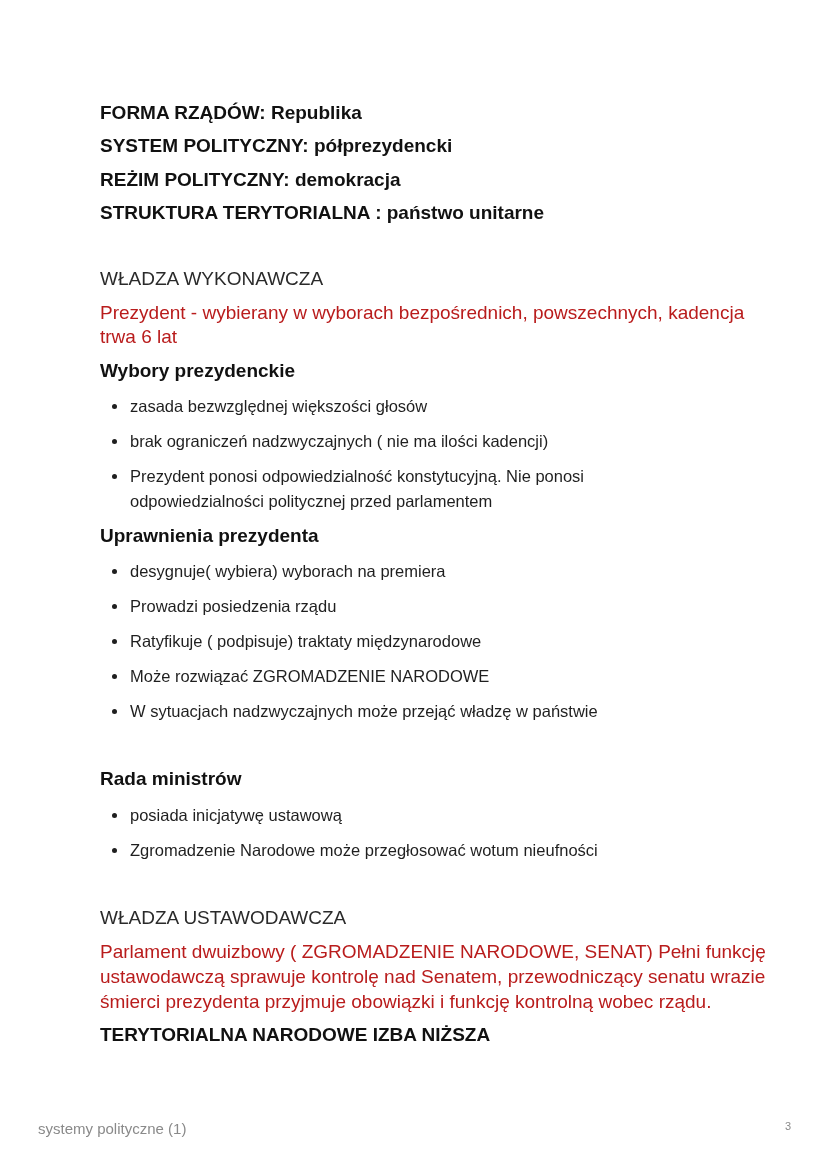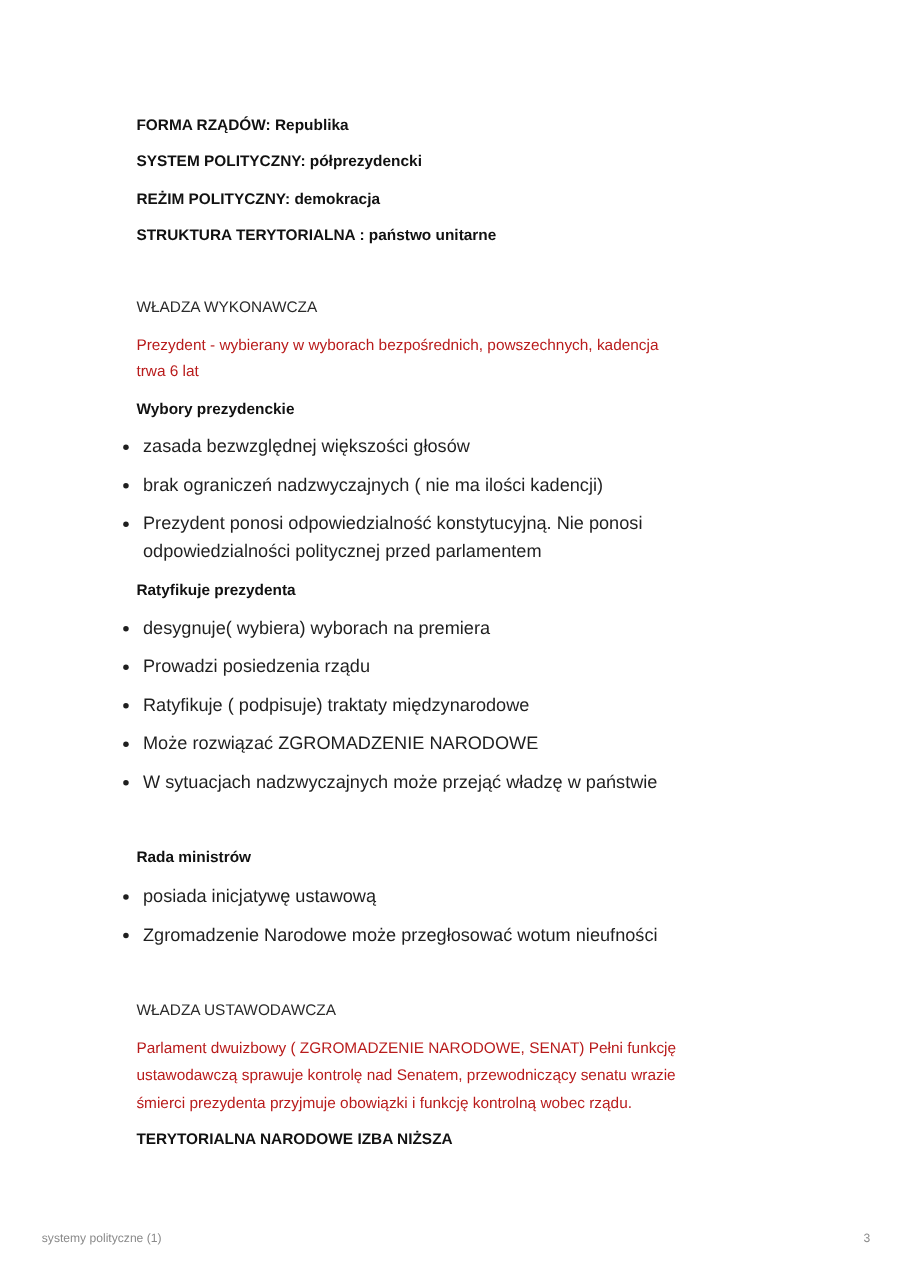--- a/index.html
+++ b/index.html
@@ -1,28 +1,28 @@
 <!DOCTYPE html>
 <html><head>
 <meta charset="utf-8">
 <style>
   html, body { margin: 0; padding: 0; }
   body {
     width: 828px; height: 1171px; background: #ffffff; position: relative; overflow: hidden;
     font-family: "Liberation Sans", "DejaVu Sans", sans-serif; color: #1a1a1a;
   }
   .page { position: absolute; left: 100px; top: 0; width: 640px; }
-  .line { position: absolute; left: 0; white-space: nowrap; font-size: 14px; line-height: 20px; margin-left: 24px; }
+  .line { position: absolute; left: 0; white-space: nowrap; font-size: 19px; line-height: 20px; }
   .bold { font-weight: bold; color: #111; }
   .italic { color: #2a2a2a; }
   .body-text { color: #b91c1c; }
   .bullet { position: absolute; left: 0; white-space: nowrap; font-size: 16.5px; line-height: 20px; color: #1f1f1f; }
   .bullet .dot { position: absolute; left: 12px; top: 8px; width: 5px; height: 5px; border-radius: 50%; background: #1f1f1f; }
   .bullet .txt { position: absolute; left: 30px; top: 0; white-space: nowrap; text-align: center; }
-  .footer-left { position: absolute; left: 38px; top: 1120px; font-size: 11px; color: #8a8a8a; }
+  .footer-left { position: absolute; left: 38px; top: 1120px; font-size: 15px; color: #8a8a8a; }
   .footer-right { position: absolute; left: 785px; top: 1120px; font-size: 11px; color: #8a8a8a; }
 </style>
 </head>
 <body>
 
 <div class="page">
 
   <div class="line bold" style="top:103px">FORMA RZĄDÓW: Republika</div>
   <div class="line bold" style="top:136px">SYSTEM POLITYCZNY: półprezydencki</div>
   <div class="line bold" style="top:170px">REŻIM POLITYCZNY: demokracja</div>
@@ -42,21 +42,21 @@
     <span class="txt">brak ograniczeń nadzwyczajnych ( nie ma ilości kadencji)</span>
   </div>
   <div class="bullet" style="top:466px">
     <span class="dot"></span>
     <span class="txt">Prezydent ponosi odpowiedzialność konstytucyjną. Nie ponosi</span>
   </div>
   <div class="bullet" style="top:491px">
     <span class="txt">odpowiedzialności politycznej przed parlamentem</span>
   </div>
 
-  <div class="line bold" style="top:526px">Ratyfikuje prezydenta</div>
+  <div class="line bold" style="top:526px">Uprawnienia prezydenta</div>
   <div class="bullet" style="top:561px">
     <span class="dot"></span>
     <span class="txt">desygnuje( wybiera) wyborach na premiera</span>
   </div>
   <div class="bullet" style="top:596px">
     <span class="dot"></span>
     <span class="txt">Prowadzi posiedzenia rządu</span>
   </div>
   <div class="bullet" style="top:631px">
     <span class="dot"></span>

